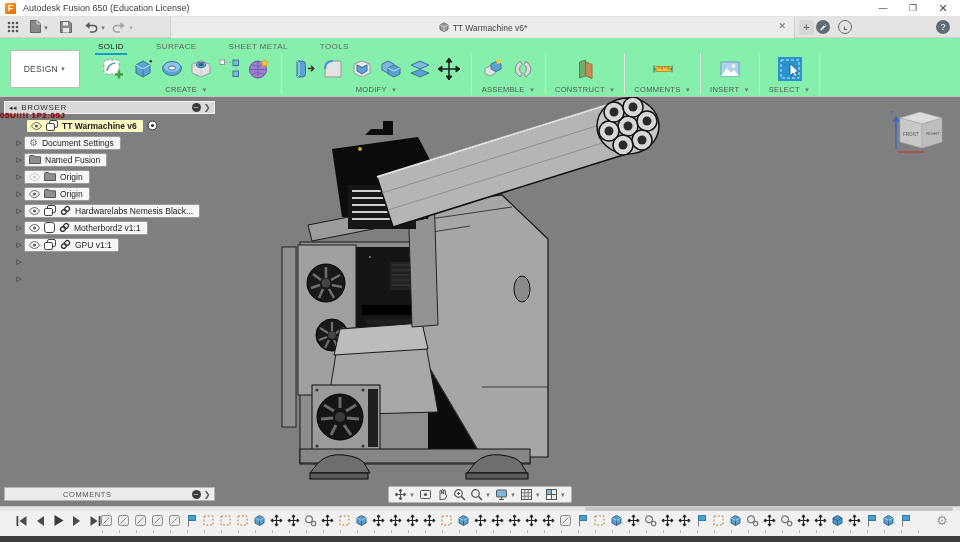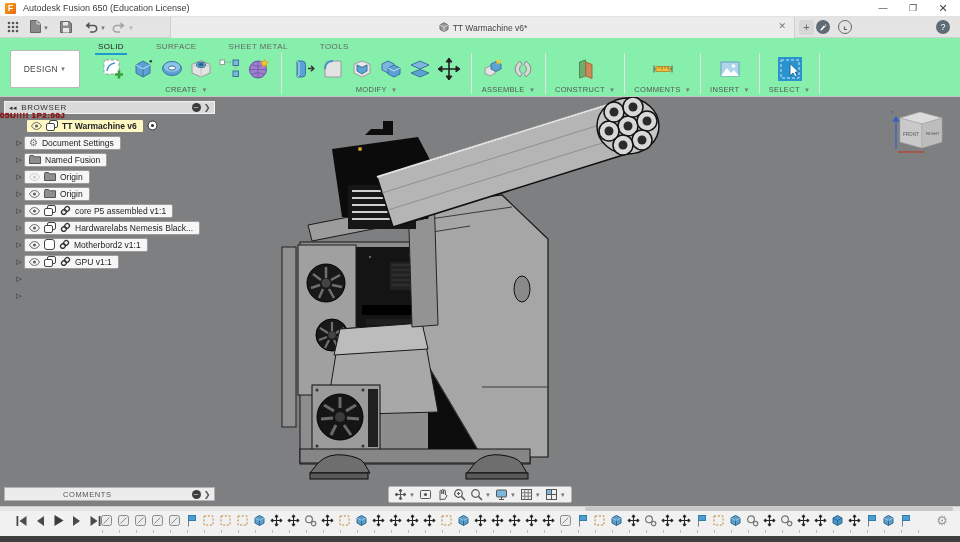--- a/index.html
+++ b/index.html
@@ -536,46 +536,20 @@
               </svg>
             </span>
             <span style="display: inline-flex; align-items: center;">
               <svg width="11" height="11" viewBox="0 0 11 11">
                 <g transform="rotate(-45 5.5 5.5)" fill="none" stroke="#333" stroke-width="1.3">
                   <rect x=".8" y="3.3" width="5" height="4.4" rx="2.2"></rect>
                   <rect x="5.2" y="3.3" width="5" height="4.4" rx="2.2"></rect>
                 </g>
               </svg>
             </span>
-            <span>core P5 assembled v1:1</span>
-          </span>
-        </div>
-        <div class="brow">
-          <span class="tri">▷</span>
-          <span class="rowbox">
-            <span style="display: inline-flex; align-items: center;">
-              <svg width="11" height="8">
-                <path d="M.5 4C2 1.4 4 .5 5.5.5S9 1.4 10.5 4C9 6.6 7 7.5 5.5 7.5S2 6.6 .5 4Z" fill="none" stroke="#666"></path>
-                <circle cx="5.5" cy="4" r="1.6" fill="#666"></circle>
-              </svg>
-            </span>
-            <span style="display: inline-flex; align-items: center;">
-              <svg width="12" height="11">
-                <rect x="3.5" y=".5" width="8" height="7" rx="1.5" fill="#fff" stroke="#444"></rect>
-                <rect x=".5" y="3.5" width="8" height="7" rx="1.5" fill="#fff" stroke="#444"></rect>
-              </svg>
-            </span>
-            <span style="display: inline-flex; align-items: center;">
-              <svg width="11" height="11" viewBox="0 0 11 11">
-                <g transform="rotate(-45 5.5 5.5)" fill="none" stroke="#333" stroke-width="1.3">
-                  <rect x=".8" y="3.3" width="5" height="4.4" rx="2.2"></rect>
-                  <rect x="5.2" y="3.3" width="5" height="4.4" rx="2.2"></rect>
-                </g>
-              </svg>
-            </span>
             <span>Hardwarelabs Nemesis Black...</span>
           </span>
         </div>
         <div class="brow">
           <span class="tri">▷</span>
           <span class="rowbox">
             <span style="display: inline-flex; align-items: center;">
               <svg width="11" height="8">
                 <path d="M.5 4C2 1.4 4 .5 5.5.5S9 1.4 10.5 4C9 6.6 7 7.5 5.5 7.5S2 6.6 .5 4Z" fill="none" stroke="#666"></path>
                 <circle cx="5.5" cy="4" r="1.6" fill="#666"></circle>

